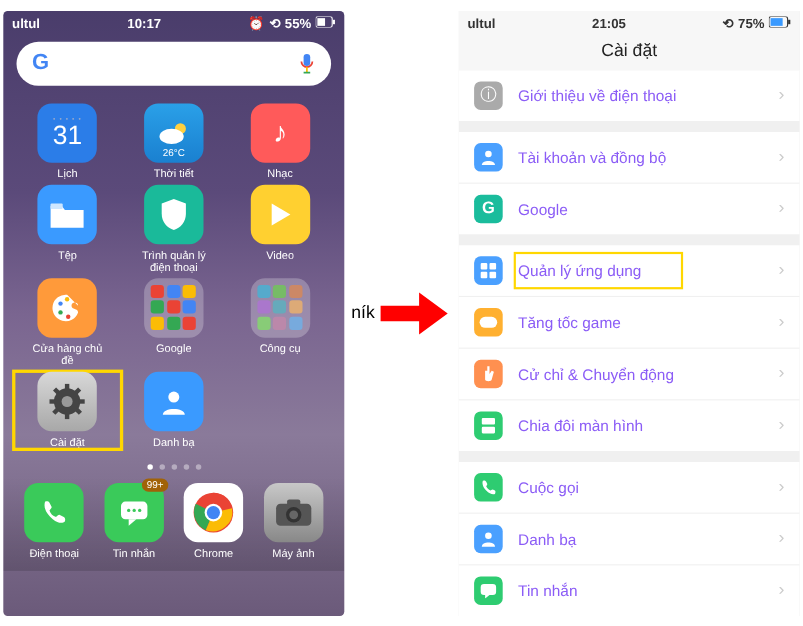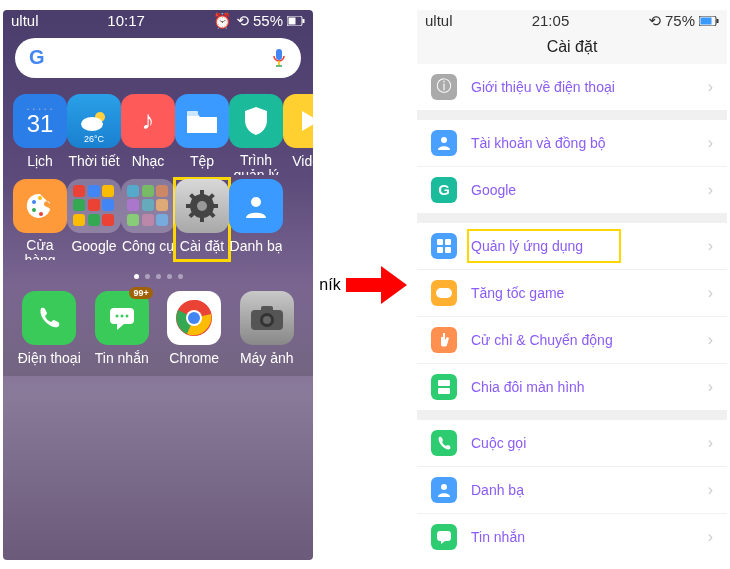--- a/index.html
+++ b/index.html
@@ -5,41 +5,41 @@
 *{margin:0;padding:0;box-sizing:border-box;font-family:-apple-system,Helvetica,Arial,sans-serif}
 body{background:#fff;width:730px;height:569px;display:flex;align-items:center}
 .phone{position:relative;flex-shrink:0}
 .phone-left{width:310px;height:550px;margin-left:3px;background:linear-gradient(180deg,#4a3d6b 0%,#5b4a7a 30%,#7a6590 50%,#8a7a9a 70%,#6b5a7a 100%);border-radius:4px;overflow:hidden}
 .phone-right{width:310px;height:550px;margin-right:3px;background:#f0f0f0;overflow:hidden}
 .arrow-gap{flex:1;display:flex;align-items:center;justify-content:center}
 .arrow{color:#ff0000;font-size:0}
 .arrow svg{width:70px;height:50px}
 
 
-.status{display:flex;justify-content:space-between;align-items:flex-start;padding:2px 8px;height:20px;font-size:15px;font-weight:400}
+.status{display:flex;justify-content:space-between;align-items:flex-end;padding:2px 8px;height:20px;font-size:12px;font-weight:700}
 .phone-left .status{color:#fff}
 .phone-right .status{color:#333;background:#f7f7f7}
 .status-left,.status-right{display:flex;align-items:center;gap:4px}
 
 
 .search{margin:8px 12px;background:#fff;border-radius:22px;height:40px;display:flex;align-items:center;padding:0 14px}
 .g-logo{font-weight:bold;font-size:20px}
 .g-logo span:nth-child(1){color:#4285F4}
 .g-logo span:nth-child(2){color:#EA4335}
 .g-logo span:nth-child(3){color:#FBBC05}
 .g-logo span:nth-child(4){color:#4285F4}
 .g-logo span:nth-child(5){color:#34A853}
 .g-logo span:nth-child(6){color:#EA4335}
 .search-mic{margin-left:auto;width:16px;height:20px}
 
 
-.grid{display:grid;grid-template-columns:repeat(6,1fr);gap:4px 0;padding:8px 10px}
+.grid{display:grid;grid-template-columns:repeat(3,1fr);gap:4px 0;padding:8px 10px}
 .app{display:flex;flex-direction:column;align-items:center;gap:5px}
 .app-icon{width:54px;height:54px;border-radius:13px;display:flex;align-items:center;justify-content:center;position:relative;font-size:26px;color:#fff}
-.app-label{color:#fff;font-size:14px;text-align:center;white-space:nowrap;max-width:70px;overflow:hidden;text-overflow:ellipsis}
+.app-label{color:#fff;font-size:10px;text-align:center;white-space:nowrap;max-width:70px;overflow:hidden;text-overflow:ellipsis}
 .app-label.two-line{white-space:normal;line-height:1.1;height:22px}
 
 .ic-cal{background:#2b7de8;flex-direction:column}
 .ic-cal .d{font-size:24px;font-weight:300;line-height:1}
 .ic-cal .dots{font-size:6px;letter-spacing:1px;color:#9ac}
 .ic-clock{background:#fff}
 .ic-weather{background:linear-gradient(#2aa0e8,#1a80d0)}
 .ic-music{background:#ff5a5a}
 .ic-photo{background:linear-gradient(#7a5aff,#a07aff)}
 .ic-file{background:#3a9aff}
@@ -49,21 +49,21 @@
 .ic-folder{background:rgba(255,255,255,0.25);display:grid;grid-template-columns:repeat(3,1fr);gap:2px;padding:6px}
 .ic-folder .mini{width:12px;height:12px;border-radius:3px}
 .ic-gear{background:linear-gradient(#d8d8d8,#a8a8a8)}
 .ic-contact{background:#3a9aff}
 .ic-phone{background:#3aca5a}
 .ic-msg{background:#3aca5a}
 .ic-chrome{background:#fff}
 .ic-cam{background:linear-gradient(#c8c8c8,#888)}
 
 .highlight{outline:3px solid #ffd700;outline-offset:-1px}
-.badge{position:absolute;top:-4px;right:-4px;background:#a16207;border-radius:10px;font-size:9px;padding:1px 4px;font-weight:bold}
+.badge{position:absolute;top:-4px;right:-4px;background:#a16207;border-radius:10px;font-size:9px;padding:1px 4px;font-weight:normal}
 
 .dots-ind{display:flex;justify-content:center;gap:6px;margin:6px 0}
 .dots-ind span{width:5px;height:5px;border-radius:50%;background:rgba(255,255,255,0.4)}
 .dots-ind span.active{background:#fff}
 
 .dock{display:grid;grid-template-columns:repeat(4,1fr);padding:6px 10px 10px;background:linear-gradient(rgba(0,0,0,0.0),rgba(0,0,0,0.15))}
 
 
 .settings-title{text-align:center;font-size:16px;font-weight:500;padding:8px 0;background:#f7f7f7;color:#222}
 .settings-list{}

